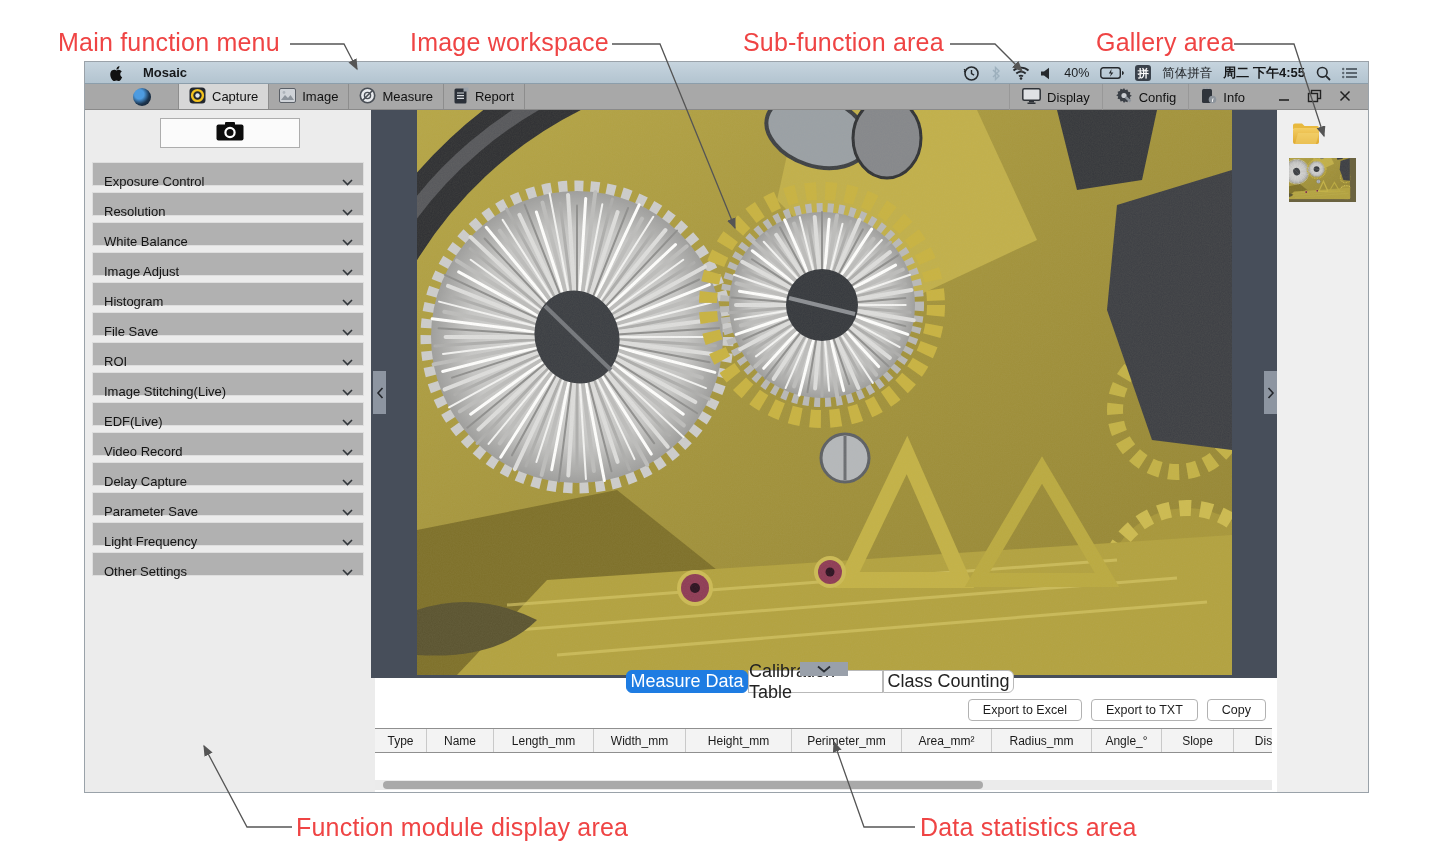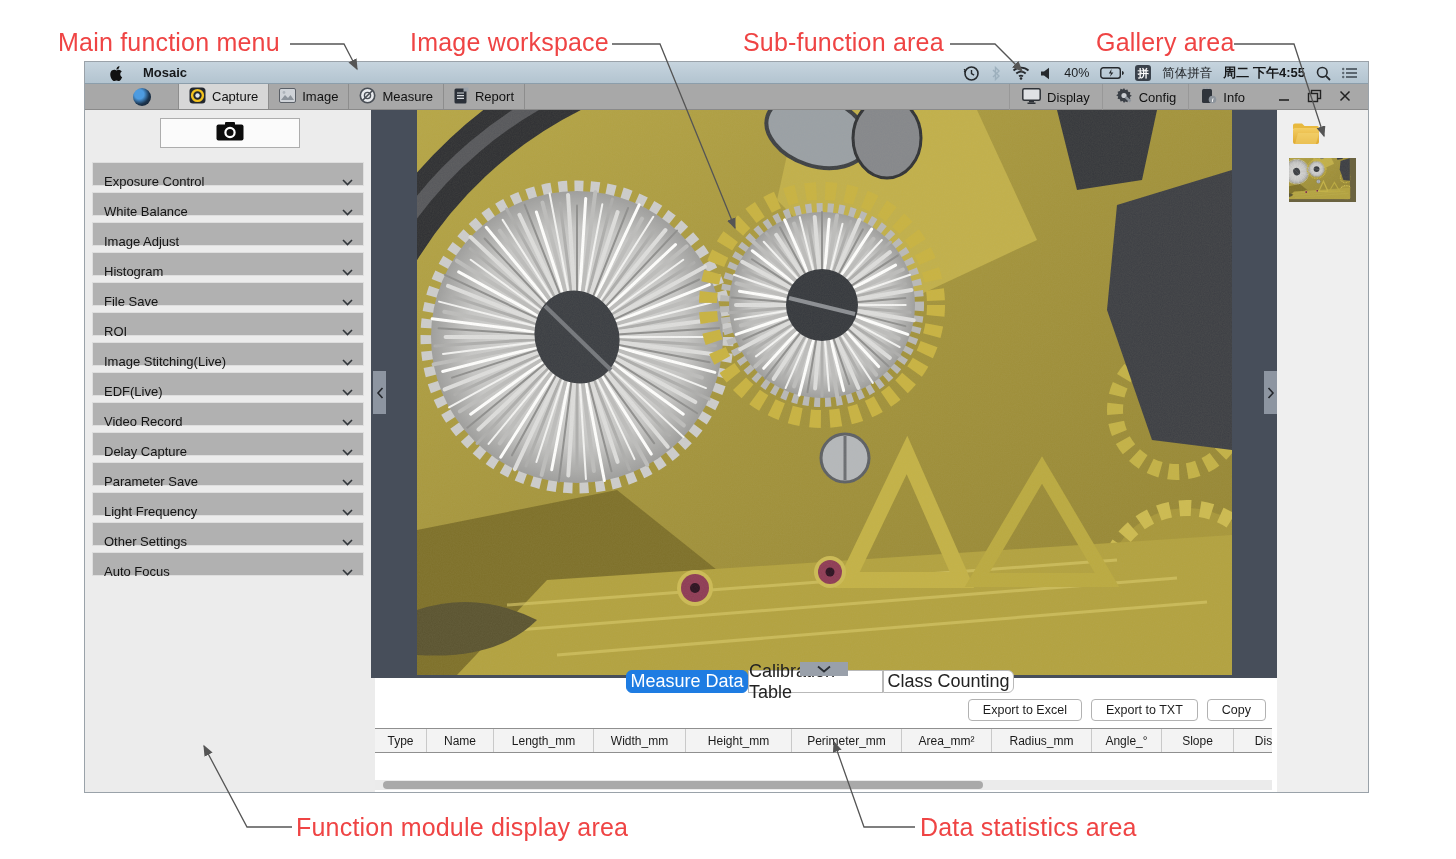--- a/index.html
+++ b/index.html
@@ -257,20 +257,28 @@
       <div class="acc-list">
   <div class="acc-item">
     <span class="acc-label">Exposure Control</span>
     <span>
       <svg width="11" height="7" viewBox="0 0 11 7">
                 <path d="M1 1 5.5 5.5 10 1" fill="none" stroke="#33373c" stroke-width="1.6"></path>
               </svg>
     </span>
   </div>
 
+  <div class="acc-item">
+    <span class="acc-label">Resolution</span>
+    <span>
+      <svg width="11" height="7" viewBox="0 0 11 7">
+                <path d="M1 1 5.5 5.5 10 1" fill="none" stroke="#33373c" stroke-width="1.6"></path>
+              </svg>
+    </span>
+  </div>
 
   <div class="acc-item">
     <span class="acc-label">White Balance</span>
     <span>
       <svg width="11" height="7" viewBox="0 0 11 7">
                 <path d="M1 1 5.5 5.5 10 1" fill="none" stroke="#33373c" stroke-width="1.6"></path>
               </svg>
     </span>
   </div>
 
@@ -366,28 +374,20 @@
 
   <div class="acc-item">
     <span class="acc-label">Other Settings</span>
     <span>
       <svg width="11" height="7" viewBox="0 0 11 7">
                 <path d="M1 1 5.5 5.5 10 1" fill="none" stroke="#33373c" stroke-width="1.6"></path>
               </svg>
     </span>
   </div>
 
-  <div class="acc-item">
-    <span class="acc-label">Auto Focus</span>
-    <span>
-      <svg width="11" height="7" viewBox="0 0 11 7">
-                <path d="M1 1 5.5 5.5 10 1" fill="none" stroke="#33373c" stroke-width="1.6"></path>
-              </svg>
-    </span>
-  </div>
 </div>
     </div>
 
     <div class="workspace">
       <div class="img-area">
         <svg class="photo" width="815" height="565">
           <use href="#gearscene"></use>
         </svg>
         <div class="edge-handle edge-left">
           <svg width="8" height="12" viewBox="0 0 8 12">

